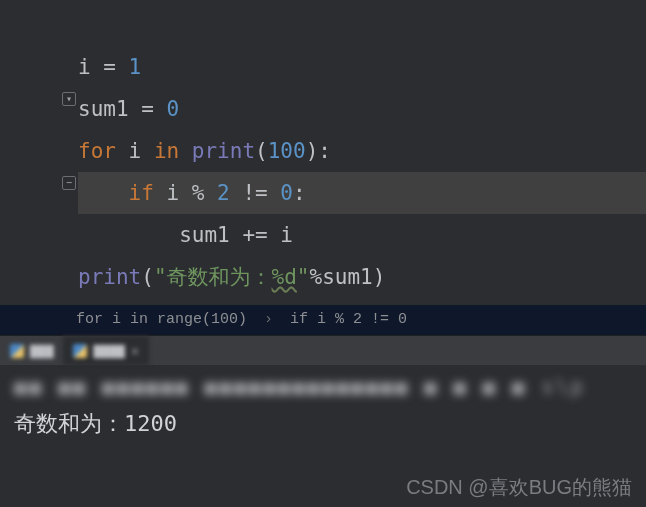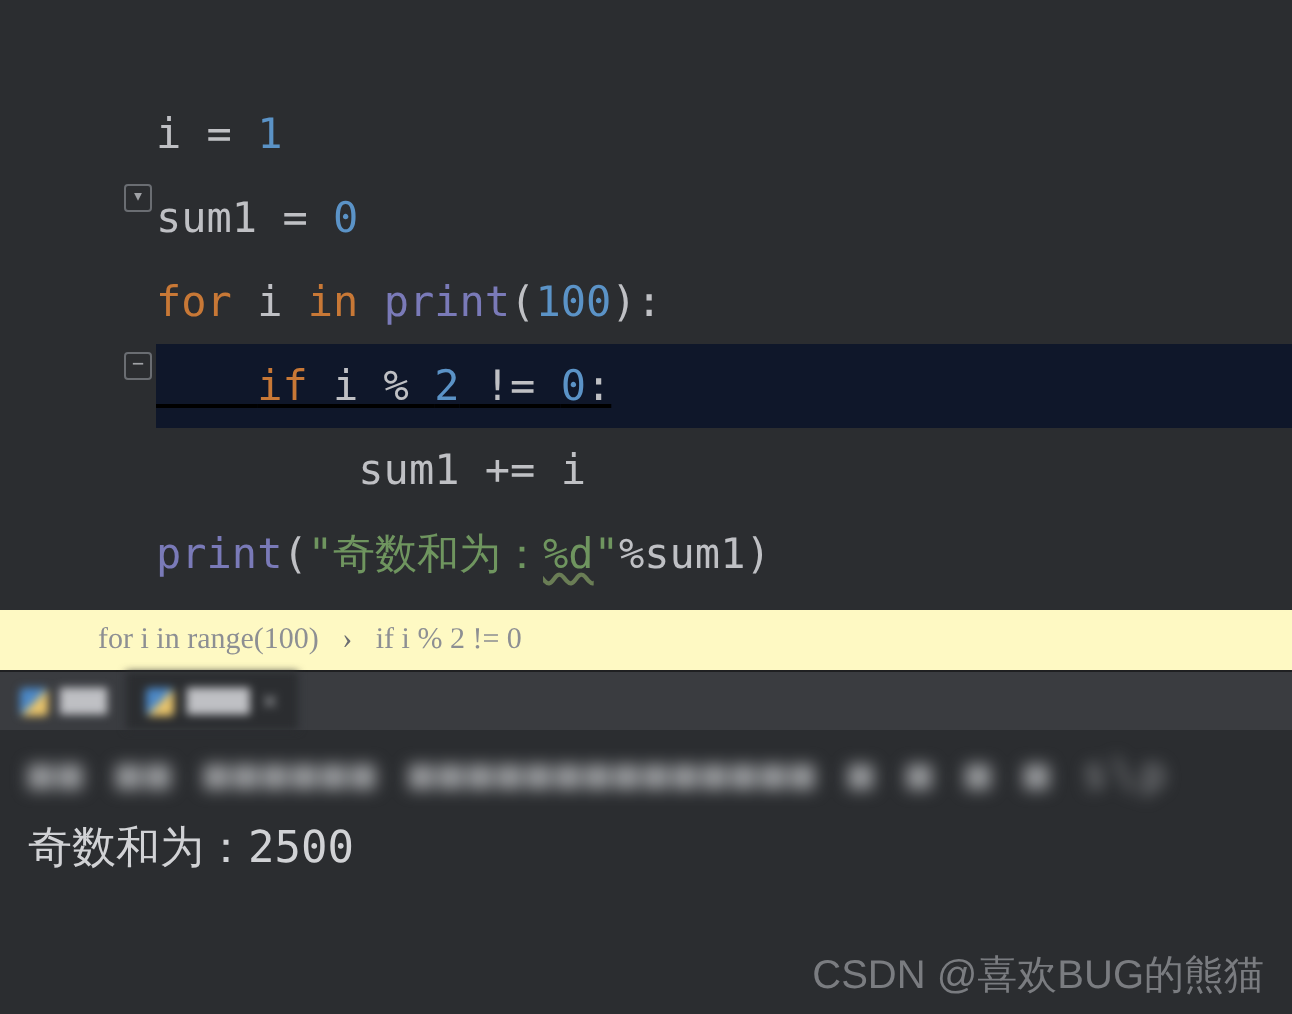--- a/index.html
+++ b/index.html
@@ -43,33 +43,32 @@
     white-space: pre;
   }
   .tok-id { color: #bfc0c4; }
   .tok-op { color: #bfc0c4; }
   .tok-num { color: #5b93c7; }
   .tok-kw { color: #c87836; }
   .tok-fn { color: #7a7ab8; }
   .tok-str { color: #6f955f; }
   .tok-spell { text-decoration: underline wavy #6a7d55; text-decoration-skip-ink: none; }
   .hl-line {
-    background: #0f172a;
+    background: #404040;
     display: inline-block;
     width: 100%;
-    text-decoration: underline;
   }
   .breadcrumb {
     height: 30px;
     line-height: 30px;
-    padding-left: 49px;
+    padding-left: 76px;
     font-size: 15px;
     color: #8d8f93;
-    background: #fef9c3;
-    font-family: Liberation Serif, serif;
+    background: #0f172a;
+    font-family: Liberation Mono, monospace;
   }
   .breadcrumb .sep { margin: 0 8px; color: #6b6d71; }
   .tabs {
     height: 30px;
     background: #3a3c40;
     border-top: 1px solid #1f2022;
     display: flex;
     align-items: center;
   }
   .tab {
@@ -149,16 +148,16 @@
   </div>
   <div class="tab active">
     <span class="tab-icon"></span>
     <span>▇▇▇▇</span>
     <span class="close-x">×</span>
   </div>
 </div>
 
 <div class="console">
   <div class="path">■■ ■■ ■■■■■■ ■■■■■■■■■■■■■■   ■ ■ ■ ■ s\p</div>
-  <div class="output">奇数和为：2500</div>
+  <div class="output">奇数和为：1200</div>
 </div>
 
 <div class="watermark">CSDN @喜欢BUG的熊猫</div>
 
 </body></html>

